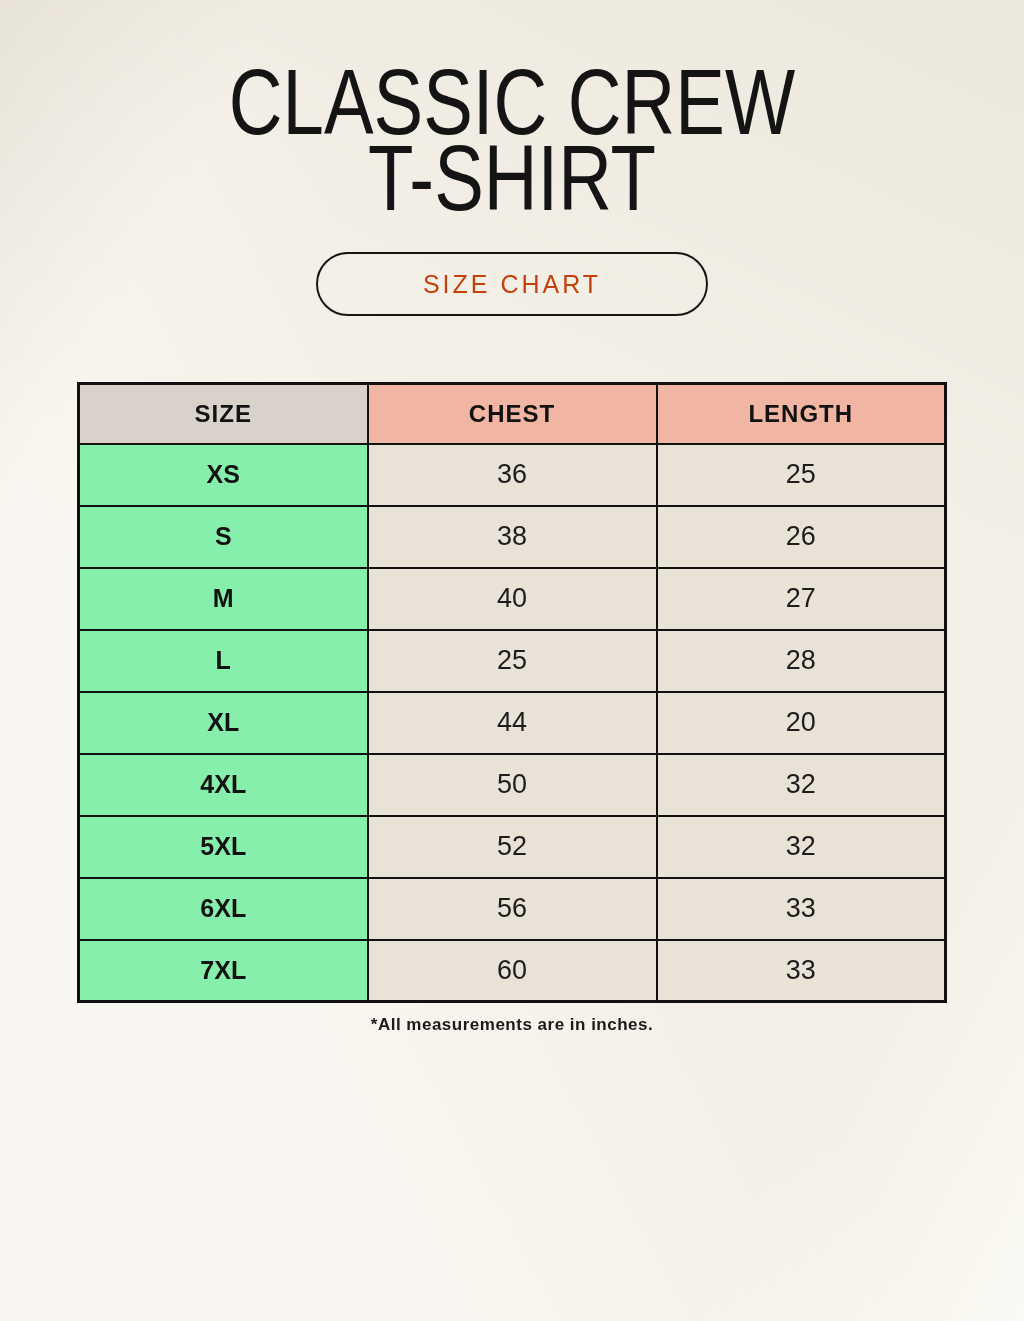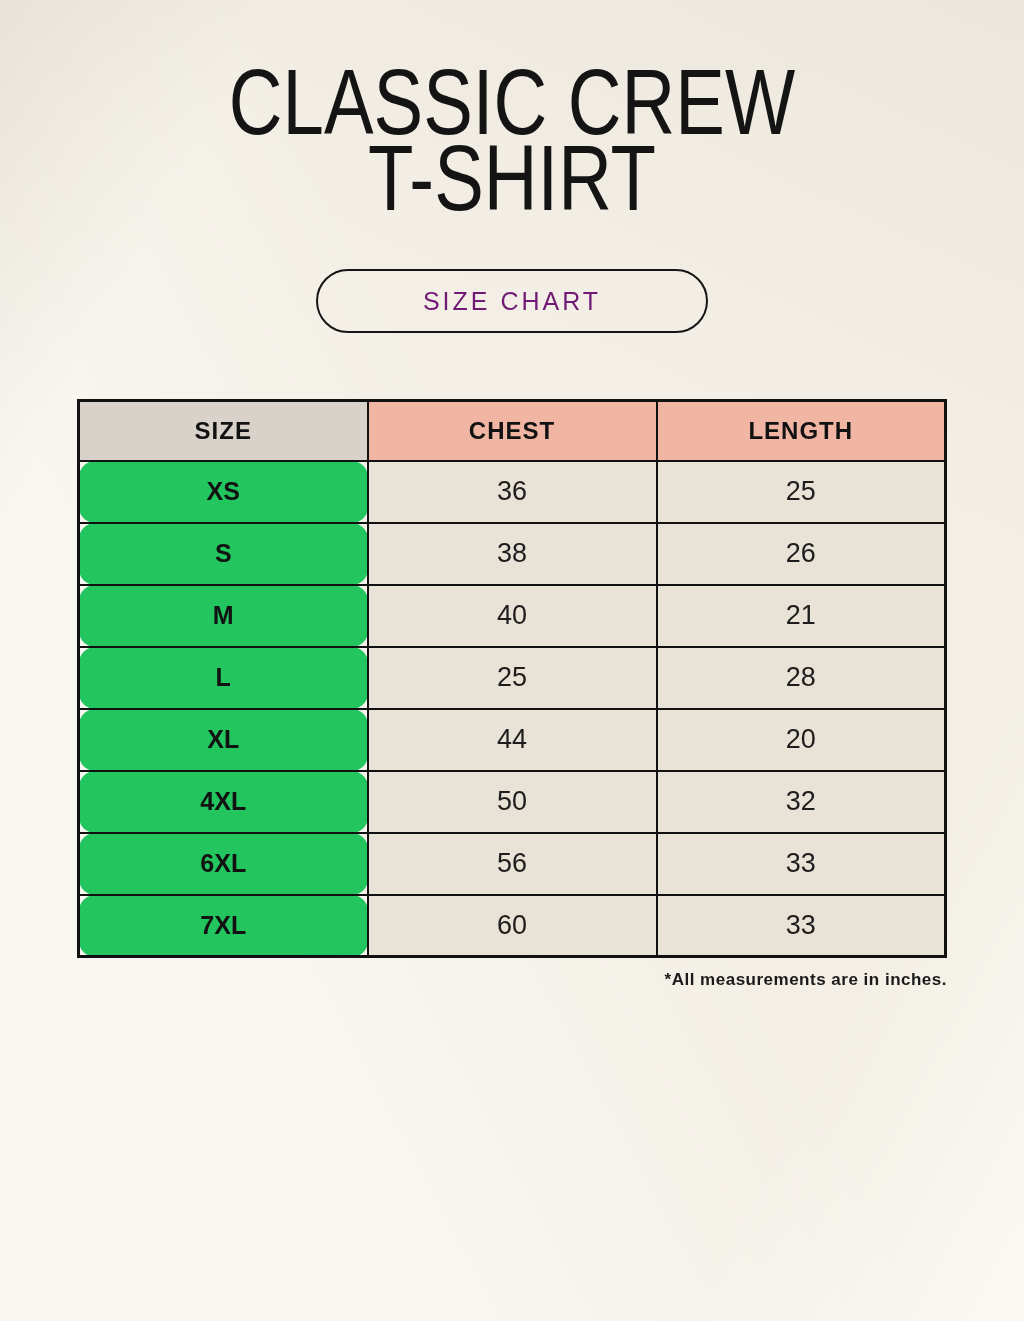--- a/index.html
+++ b/index.html
@@ -26,29 +26,29 @@
     color: #141414;
     transform: scaleX(0.80);
     transform-origin: 50% 0%;
     white-space: nowrap;
   }
 
   .pill-button {
     display: block;
     width: 392px;
     height: 64px;
-    margin: 53px auto 0 auto;
+    margin: 36px auto 0 auto;
     border: 2.5px solid #151515;
     border-radius: 34px;
     background: transparent;
     font-family: "Liberation Sans", sans-serif;
     font-size: 25px;
     font-weight: 500;
     letter-spacing: 3px;
-    color: #701a75;
+    color: #c2410c;
     text-align: center;
     line-height: 59px;
     cursor: pointer;
   }
 
   .size-table {
     width: 870px;
     margin: 66px auto 0 auto;
     border-collapse: collapse;
     table-layout: fixed;
@@ -62,27 +62,27 @@
   .size-table th {
     height: 60px;
     font-size: 24px;
     font-weight: 700;
     letter-spacing: 1px;
     color: #121212;
   }
   .size-table td { height: 62px; }
   th.col-size   { background: #d8d2cb; }
   th.col-chest, th.col-length { background: #f0b5a3; }
-  td.cell-size  { background: #22c55e; font-size: 25px; font-weight: 700; color: #121212; border-radius: 16px; }
+  td.cell-size  { background: #86efac; font-size: 25px; font-weight: 700; color: #121212; }
   td.cell-val   { background: #e9e2d6; font-size: 27px; font-weight: 400; color: #1d1d1d; margin-top: 9px; }
 
   .footnote {
     width: 870px;
     margin: 12px auto 8px auto;
-    text-align: right;
+    text-align: center;
     font-size: 17px;
     font-weight: 700;
     letter-spacing: 0.5px;
     color: #1a1a1a;
   }
 </style>
 </head>
 <body>
 
 <h1 class="title"><span>CLASSIC CREW</span><br><span>T-SHIRT</span></h1>
@@ -104,35 +104,40 @@
       <td class="cell-val">25</td>
     </tr>
     <tr>
       <td class="cell-size">S</td>
       <td class="cell-val">38</td>
       <td class="cell-val">26</td>
     </tr>
     <tr>
       <td class="cell-size">M</td>
       <td class="cell-val">40</td>
-      <td class="cell-val">21</td>
+      <td class="cell-val">27</td>
     </tr>
     <tr>
       <td class="cell-size">L</td>
       <td class="cell-val">25</td>
       <td class="cell-val">28</td>
     </tr>
     <tr>
       <td class="cell-size">XL</td>
       <td class="cell-val">44</td>
       <td class="cell-val">20</td>
     </tr>
     <tr>
       <td class="cell-size">4XL</td>
       <td class="cell-val">50</td>
+      <td class="cell-val">32</td>
+    </tr>
+    <tr>
+      <td class="cell-size">5XL</td>
+      <td class="cell-val">52</td>
       <td class="cell-val">32</td>
     </tr>
     <tr>
       <td class="cell-size">6XL</td>
       <td class="cell-val">56</td>
       <td class="cell-val">33</td>
     </tr>
     <tr>
       <td class="cell-size">7XL</td>
       <td class="cell-val">60</td>

